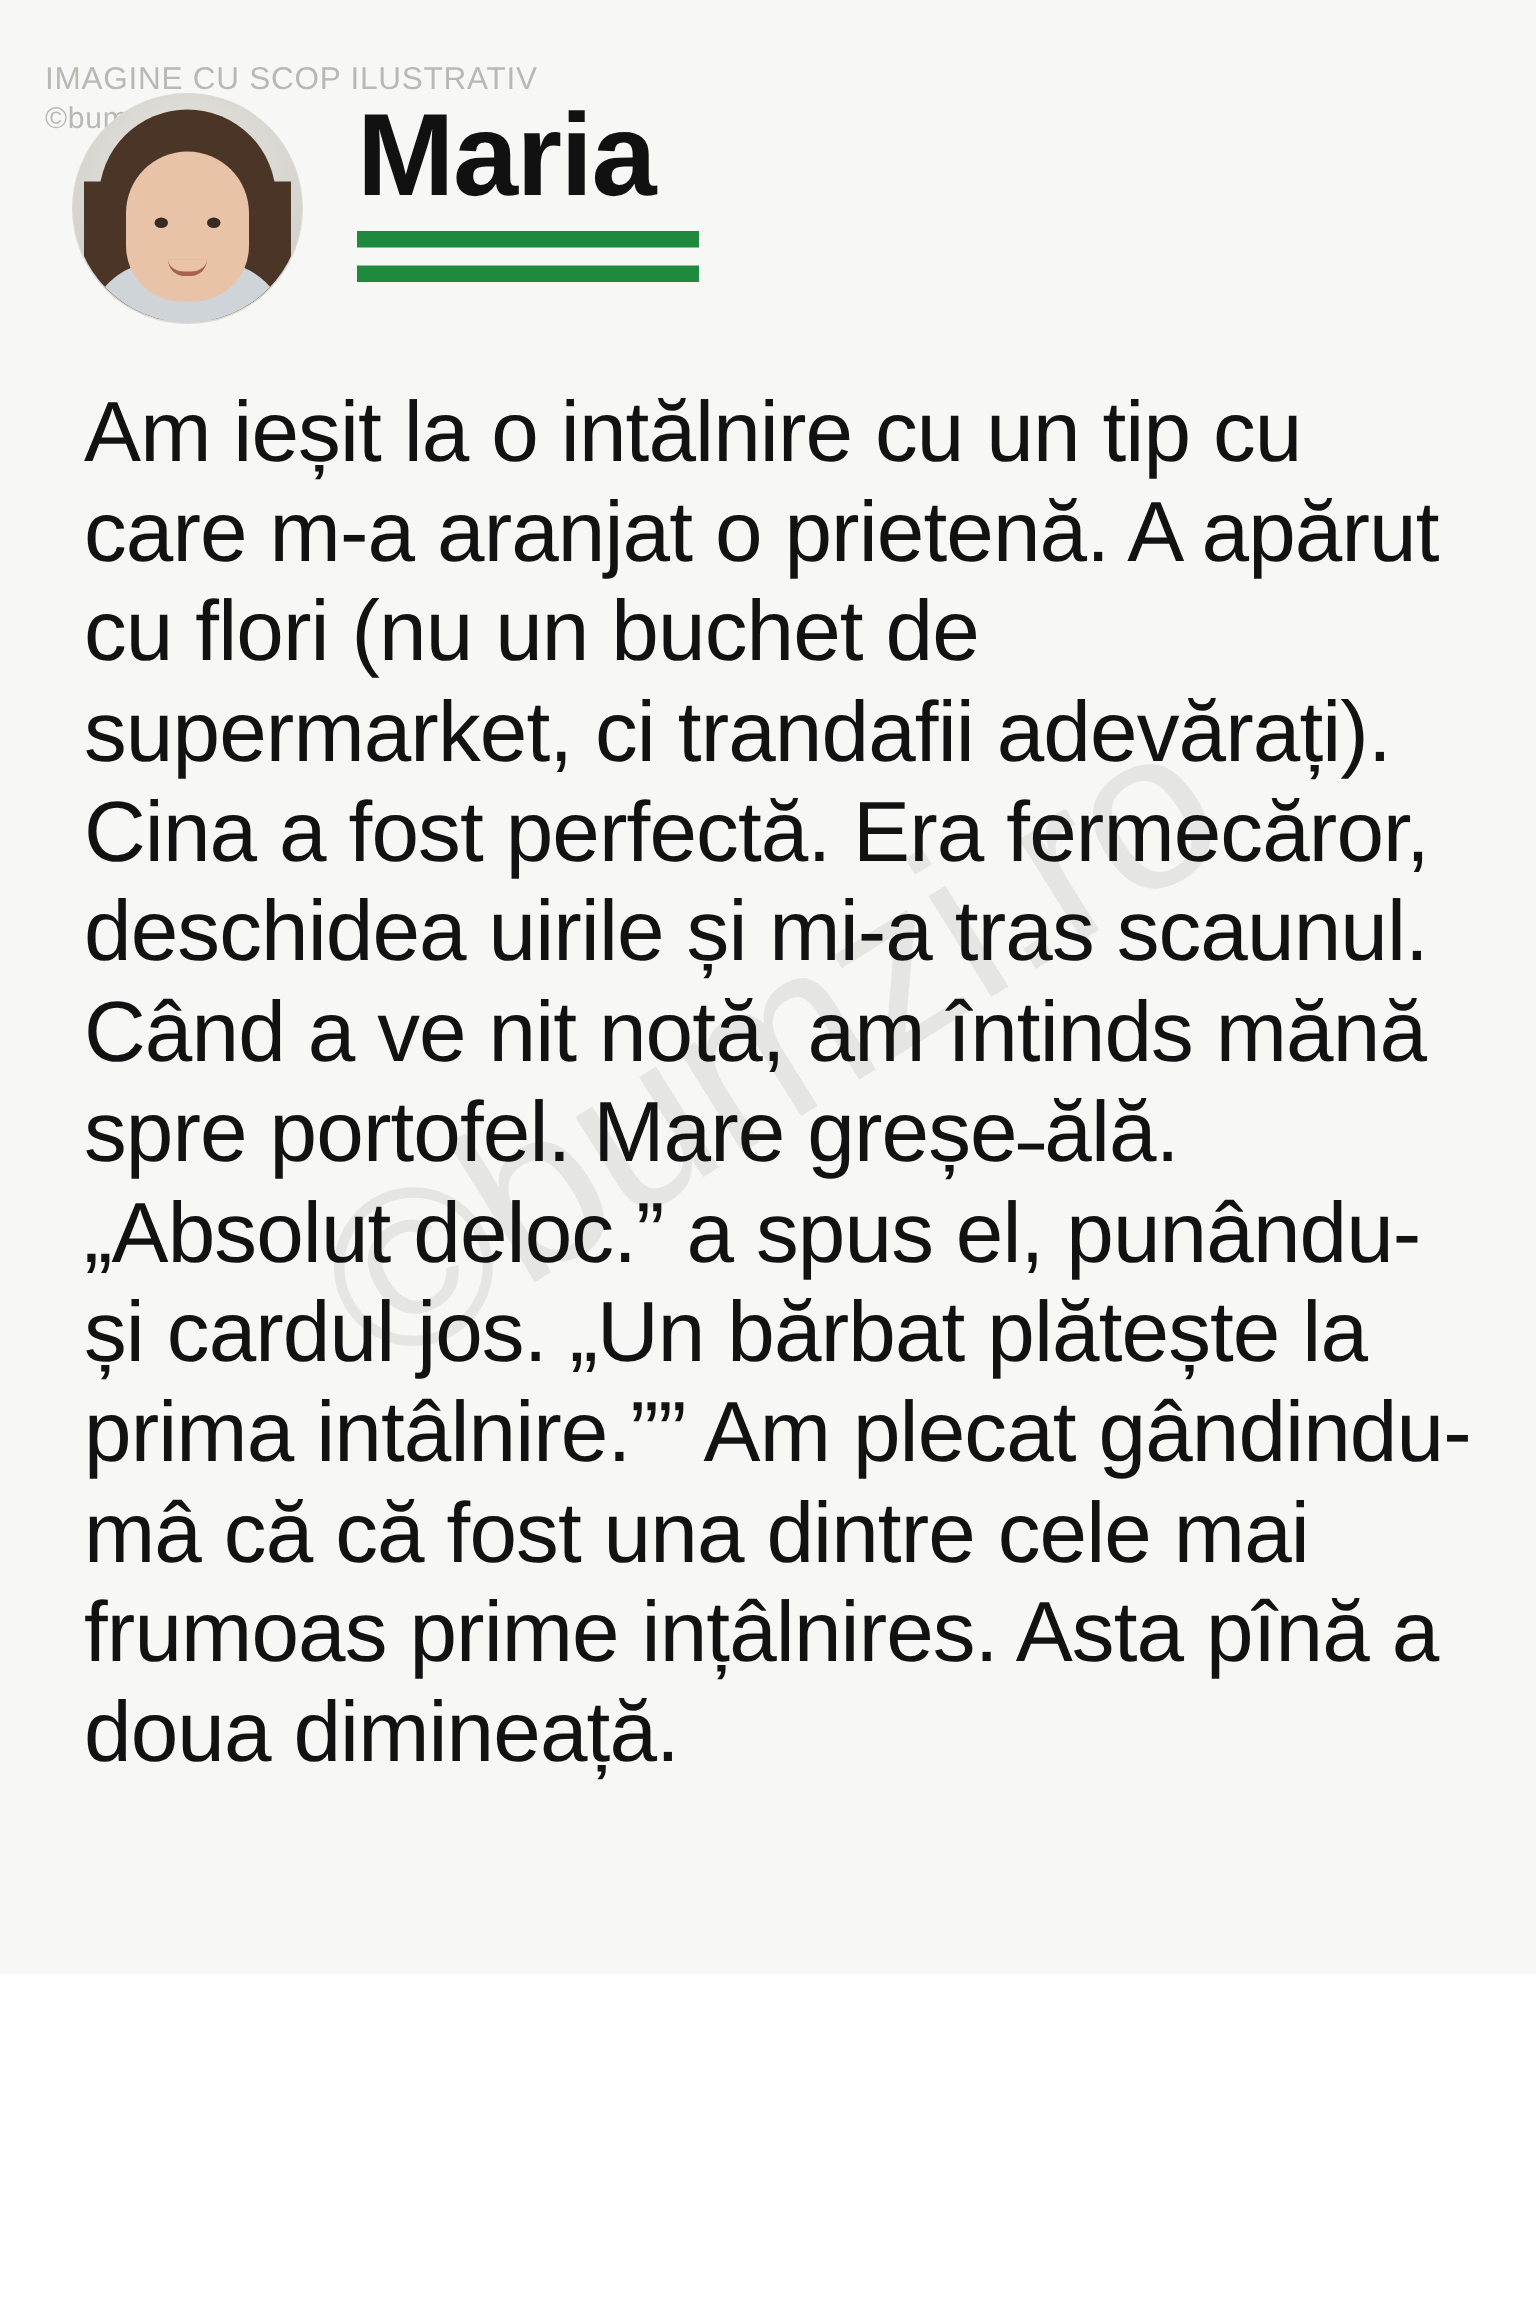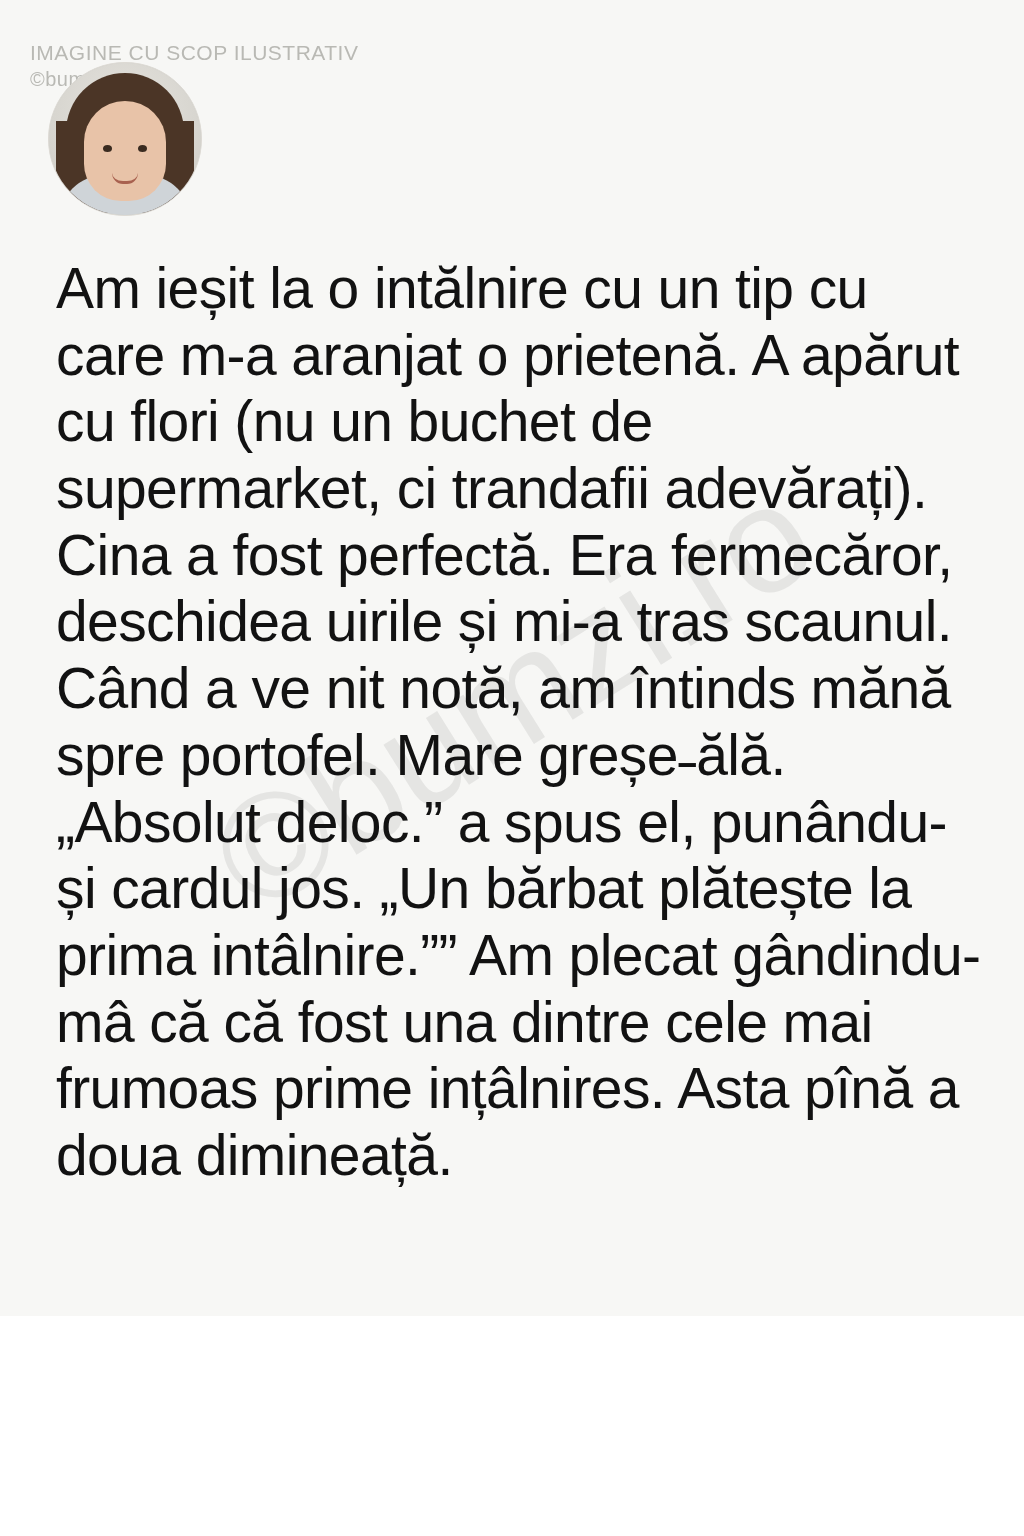--- a/index.html
+++ b/index.html
@@ -214,18 +214,23 @@
       <div class="av-bg"></div>
       <div class="av-hair"></div>
       <div class="av-body"></div>
       <div class="av-face">
         <div class="av-eye l"></div>
         <div class="av-eye r"></div>
         <div class="av-mouth"></div>
       </div>
     </div>
 
+    <div class="name-block">
+      <div class="name">Maria</div>
+      <div class="rule"></div>
+      <div class="rule second"></div>
+    </div>
 
   </div>
 
   <div class="body-text">Am ieșit la o intălnire cu un tip cu care m-a aranjat o prietenă. A apărut cu flori (nu un buchet de supermarket, ci trandafii adevărați). Cina a fost perfectă. Era fermecăror, deschidea uirile și mi-a tras scaunul. Când a ve nit notă, am întinds mănă spre portofel. Mare greșe˗ălă. „Absolut deloc.” a spus el, punându-și cardul jos. „Un bărbat plătește la prima intâlnire.”” Am plecat gândindu-mâ că că fost una dintre cele mai frumoas prime ințâlnires. Asta pînă a doua dimineață.</div>
 
 </div>
 
 </body></html>

